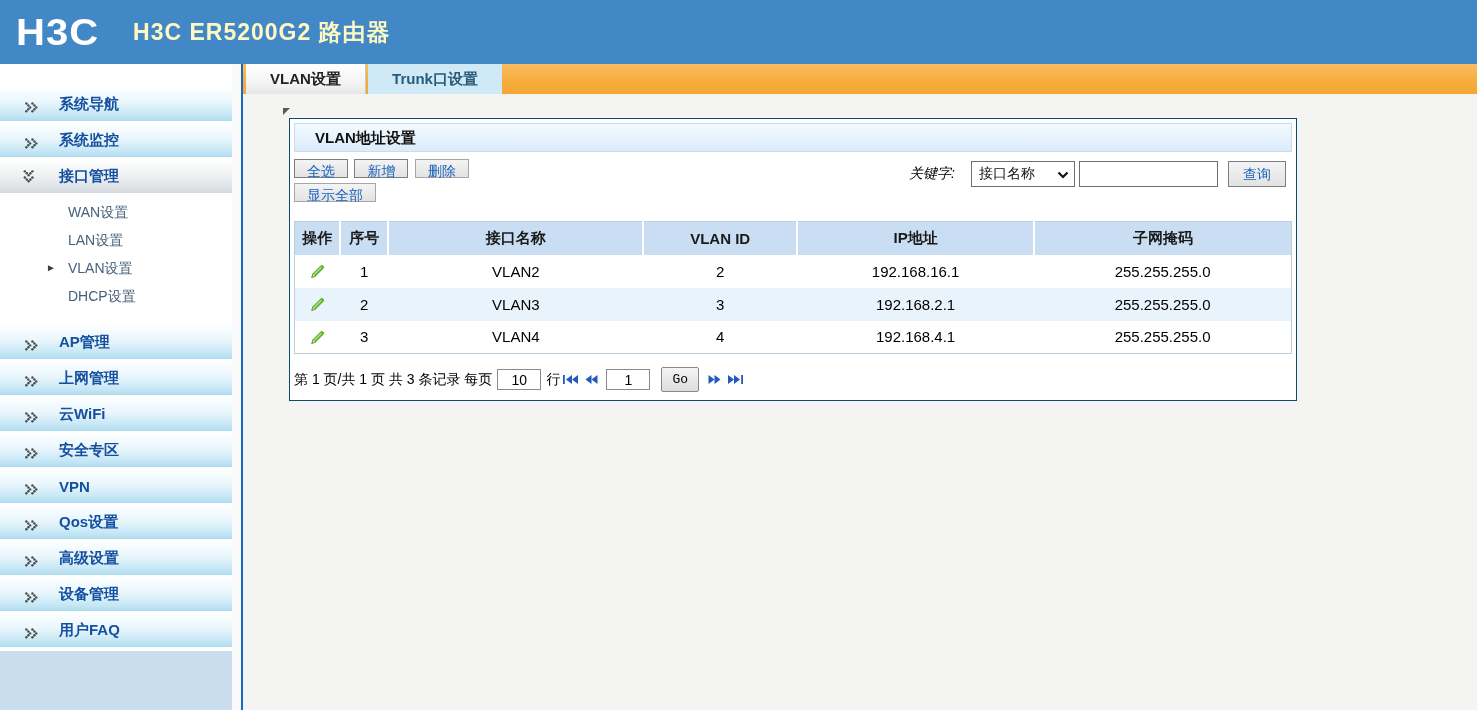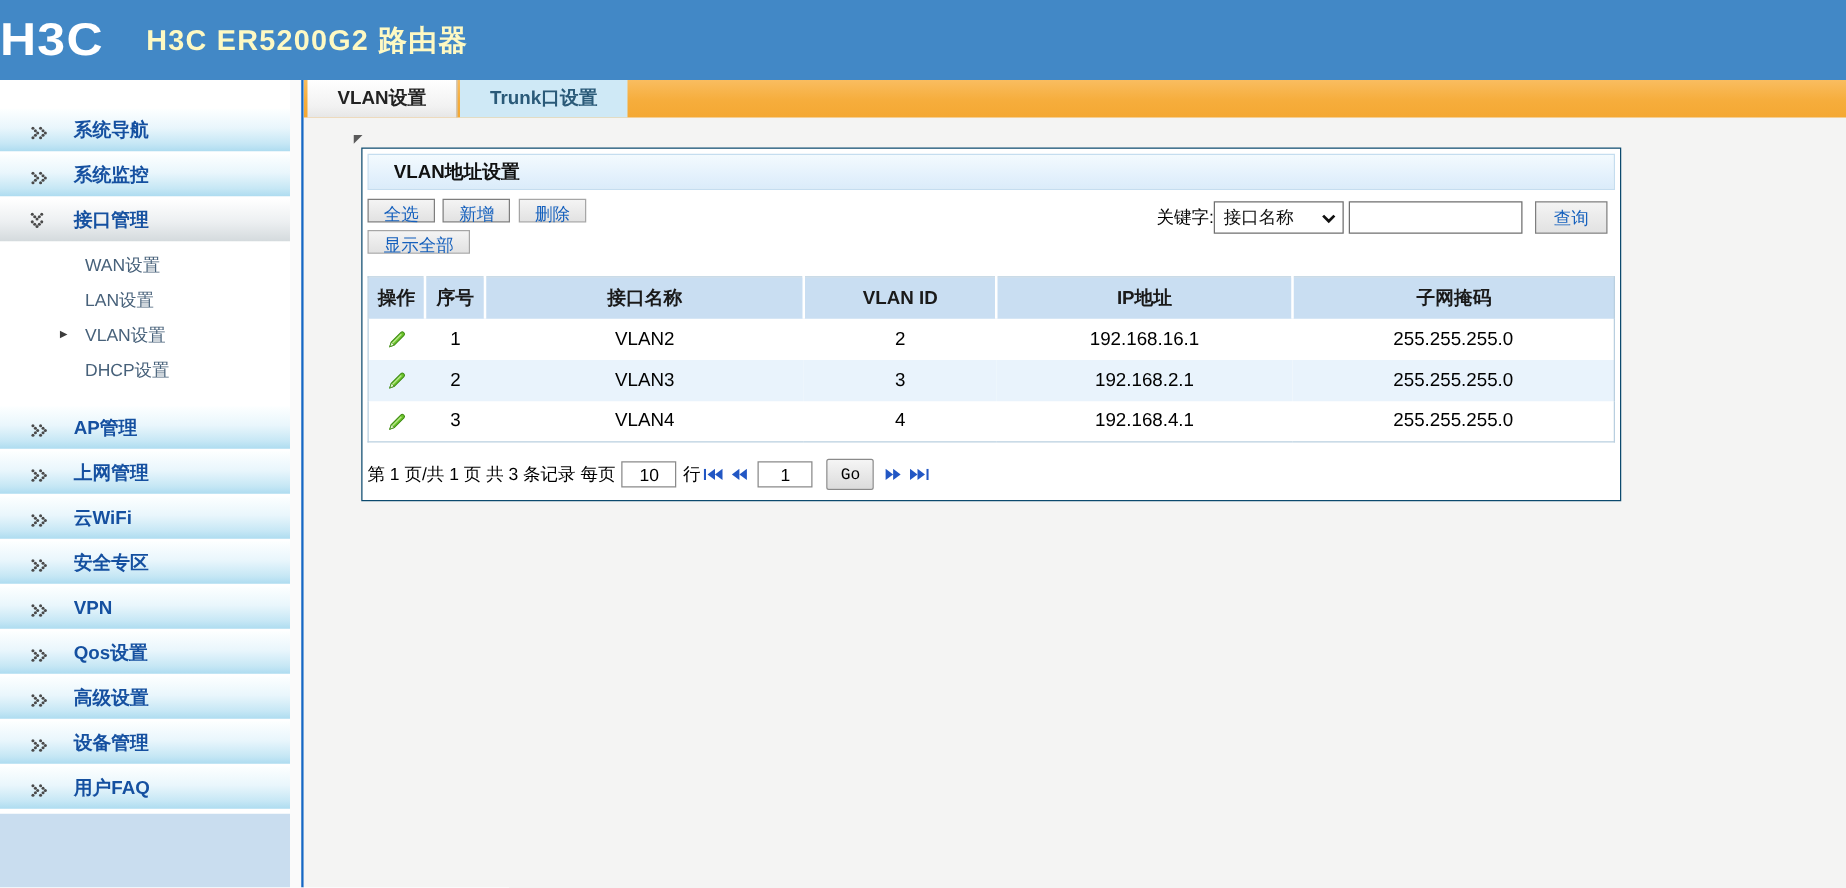--- a/index.html
+++ b/index.html
@@ -1,20 +1,20 @@
 <!DOCTYPE html>
 <html><head>
 <meta charset="utf-8">
 <style>
   * { margin:0; padding:0; box-sizing:border-box; }
   html,body { width:1477px; height:710px; overflow:hidden;
     font-family:"Liberation Sans","DejaVu Sans",sans-serif; background:#fff; }
 
   
-  .hdr { height:64px; background:#4288c6; display:flex; align-items:center; }
+  .hdr { height:64px; background:#4288c6; display:flex; align-items:center; padding-left:16px; }
   .logo { color:#fff; font-size:40px; font-weight:bold; letter-spacing:1px; line-height:1;
           font-family:"Liberation Sans",sans-serif; transform:scaleY(.92); }
   .hdr-title { color:#fef9c3; font-size:23px; margin-left:34px; font-weight:bold; letter-spacing:1px; }
 
   
   .app { display:flex; height:646px; }
   .leftcol { width:241px; background:#fafafa; display:flex; flex-direction:column; }
   .vdivider { width:2px; background:#1668c4; }
   .main { flex:1; background:#f4f4f3; position:relative; overflow:hidden; }
 
@@ -49,21 +49,21 @@
     border:1px solid #c5ddef; padding-left:20px; font-size:15px; font-weight:bold; color:#111; }
 
   .toolbar { position:relative; margin-top:7px; height:52px; }
   .btn { display:inline-block; height:19px; line-height:22px; padding:0 12px; margin-right:2px;
     background:linear-gradient(180deg,#f4f4f4,#e2e2e2); border:1px solid #7e7e7e; color:#1560bd;
     font-size:14px; text-align:center; cursor:pointer; }
   .btn.lite { border-color:#a6a6a6; }
   .tb-row2 { margin-top:3px; }
 
   .searchbox { position:absolute; right:4px; top:2px; display:flex; align-items:center; font-size:14px; color:#000; }
-  .kw-label { margin-right:0; }
+  .kw-label { margin-right:16px;font-style:italic; }
   .fake-select { width:104px; height:26px; border:1px solid #6f6f6f; background:#fff; display:flex;
     align-items:center; justify-content:space-between; padding:0 5px 0 7px; font-size:14px; color:#111; cursor:pointer; }
   .search-input { width:139px; height:26px; border:1px solid #6f6f6f; margin-left:4px; padding:0 4px; font-size:14px; }
   .query-btn { margin-left:10px; width:58px; height:26px; line-height:24px; }
 
   
   table.grid { width:100%; border-collapse:collapse; border:1px solid #b9cfe0; margin-top:10px; font-size:15px; }
   table.grid th { background:#c9def2; color:#1a1a1a; font-weight:bold; height:33px; border-right:2px solid #fff; }
   table.grid th:last-child { border-right:none; }
   table.grid td { height:33px; text-align:center; color:#000; }

